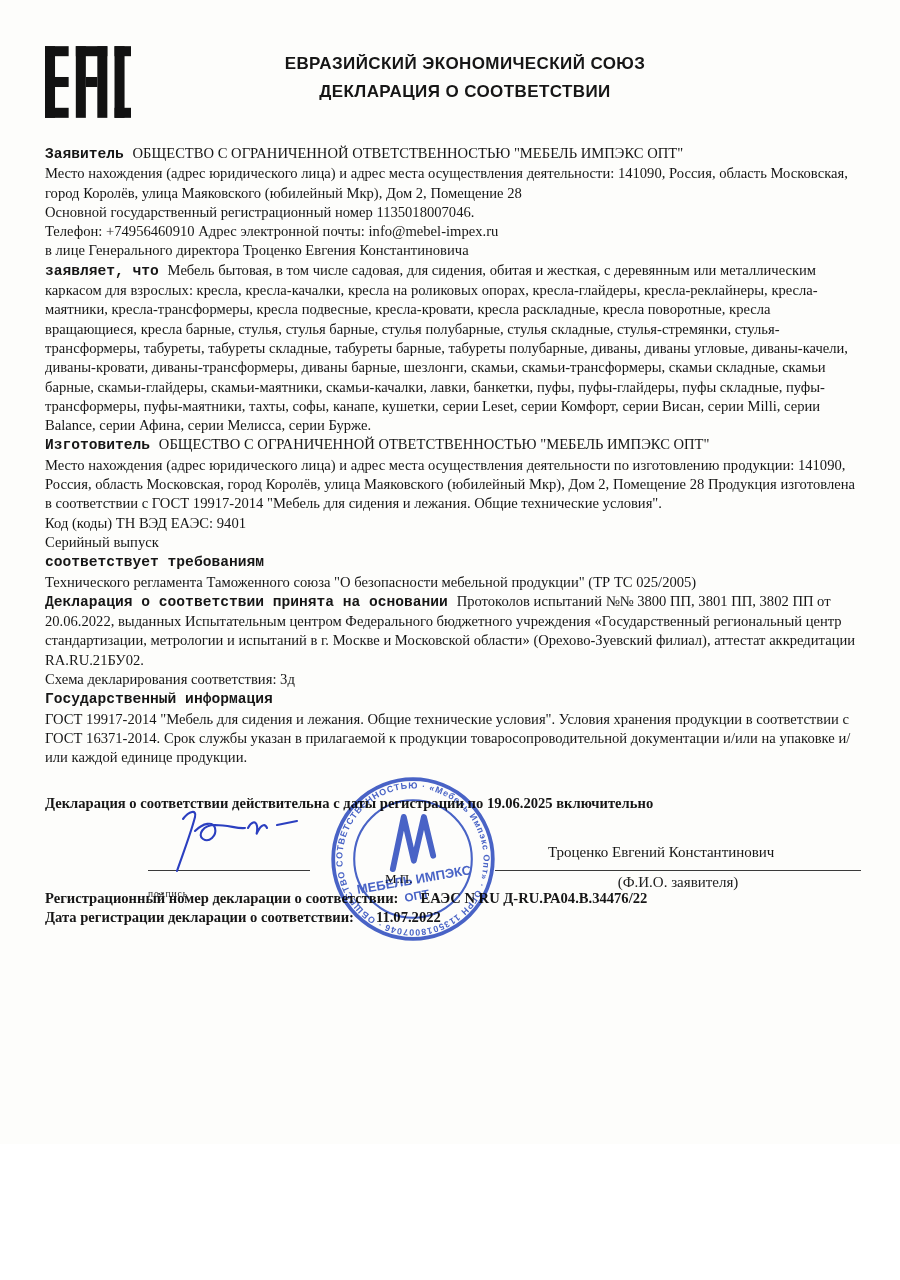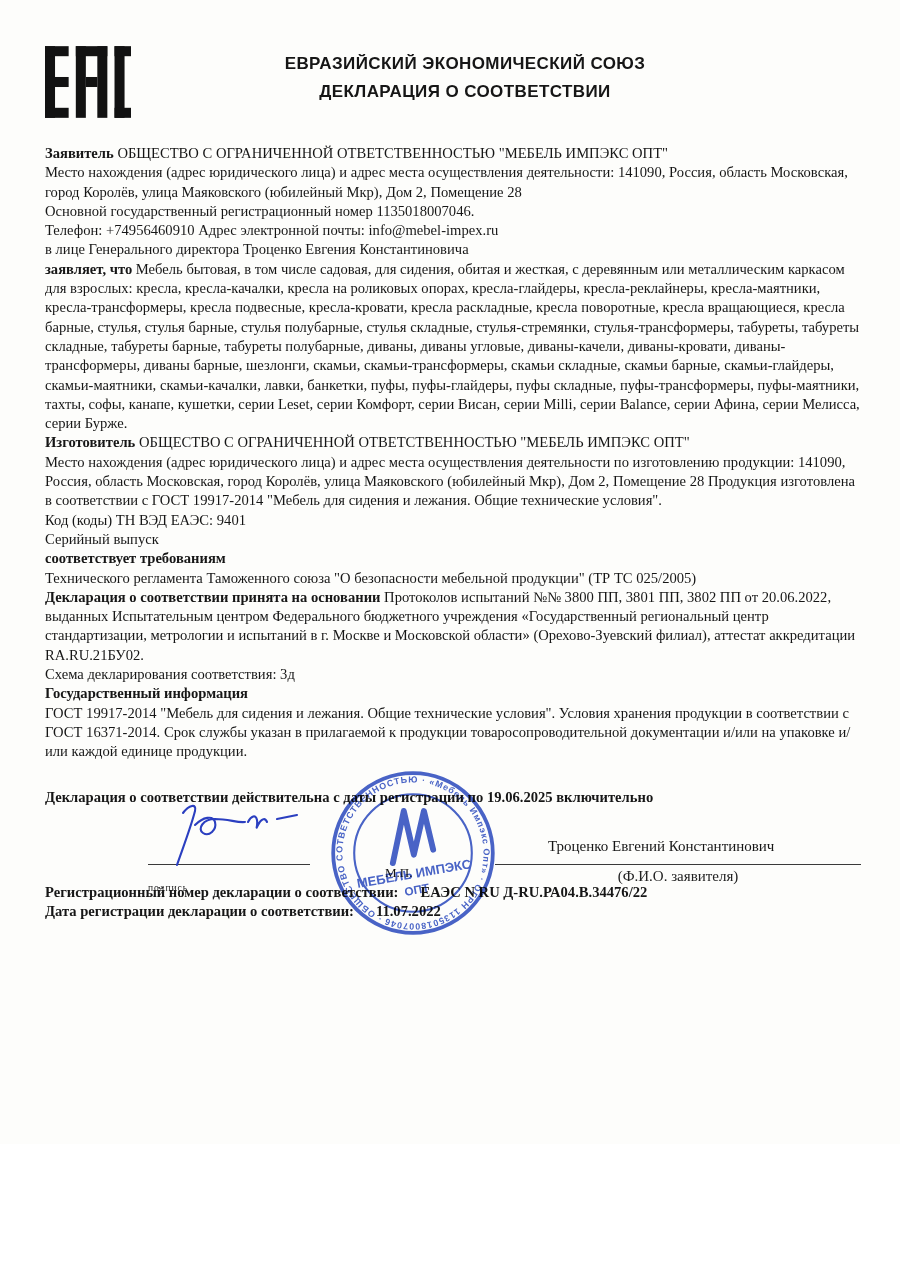--- a/index.html
+++ b/index.html
@@ -27,21 +27,21 @@
     font-family:"Liberation Sans", sans-serif;
     font-weight:bold;font-size:17px;line-height:28px;
     letter-spacing:0.4px;
   }
   
   .content{
     position:absolute;left:45px;top:144px;width:816px;
     font-size:14.6px;line-height:19.3px;
   }
   .content p{margin:0;}
-  .lead{font-weight:bold;}
+  .lead{font-weight:bold;font-family:Liberation Mono, monospace;}
   .bold{font-weight:bold;}
   .validity{margin-top:26px !important;font-weight:bold;}
   
   .sig-row{position:relative;height:76px;}
   .sig-squiggle{position:absolute;left:100px;top:-12px;width:210px;height:72px;z-index:2;}
   .sig-line{position:absolute;left:103px;top:57px;width:162px;border-top:1.6px solid #3a3a3a;}
   .sig-label{
     position:absolute;left:103px;top:72px;width:162px;text-align:left;
     font-size:9.5px;letter-spacing:1px;color:#222;
   }

